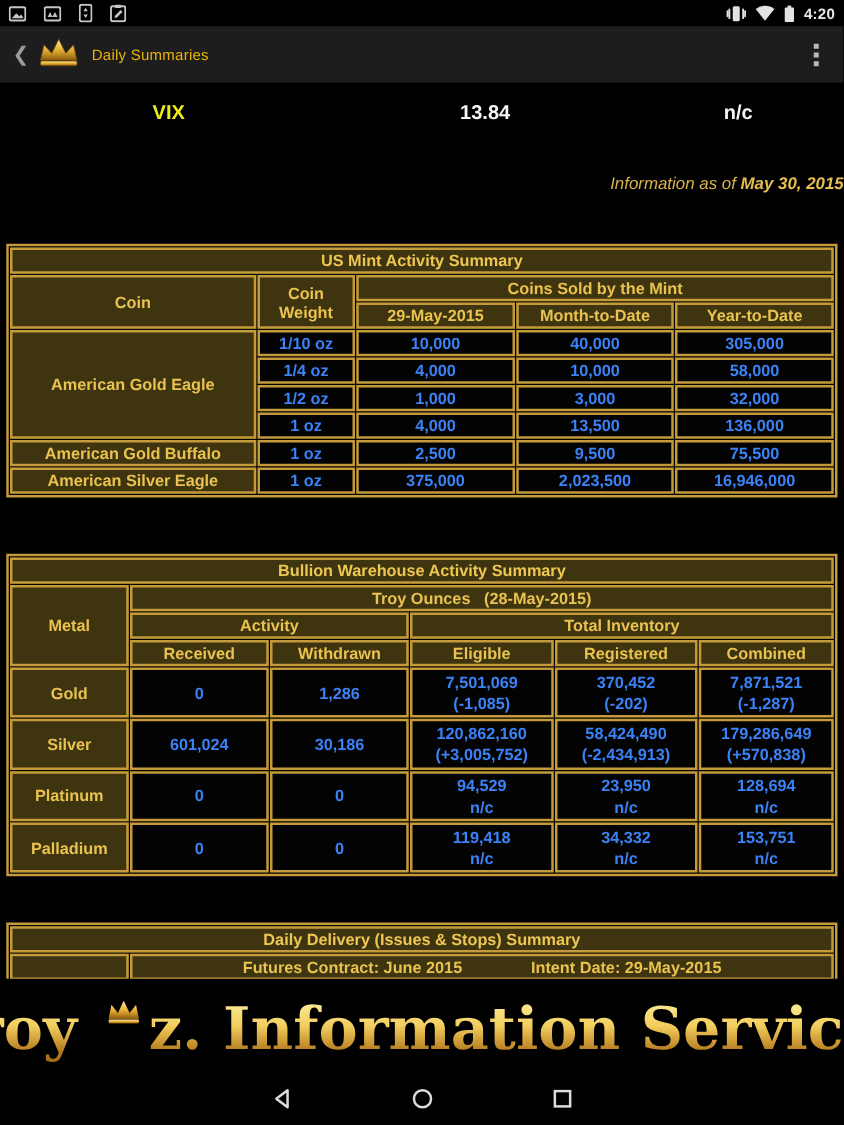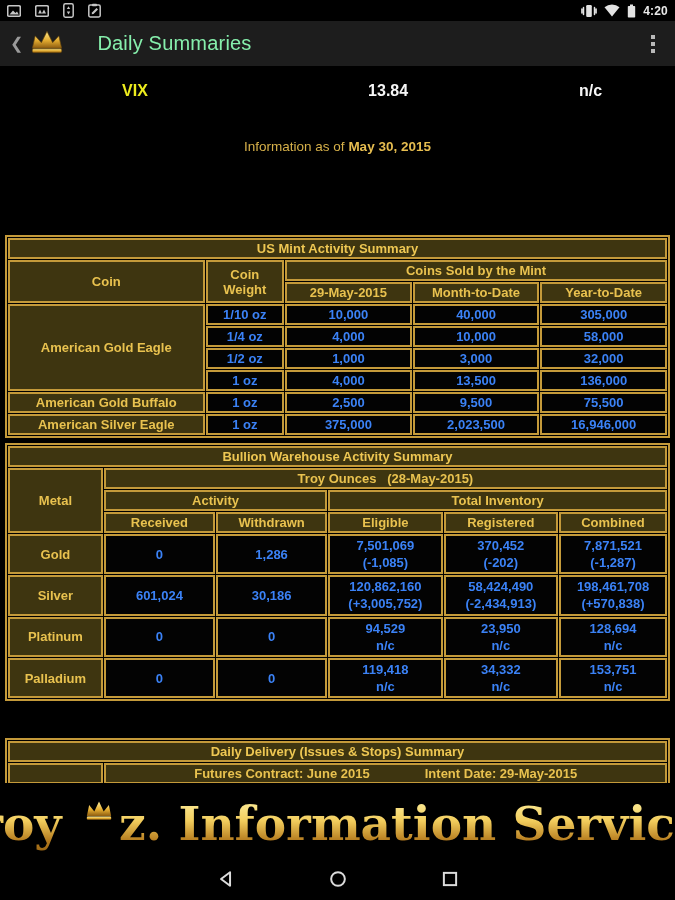--- a/index.html
+++ b/index.html
@@ -19,54 +19,54 @@
   .sb-right { margin-left:auto; display:flex; align-items:center; gap:7px; }
   .sb-time { color:#e8e8e8; font-size:12px; font-weight:bold; letter-spacing:0.2px; }
   .sb-icon svg { display:block; }
   
   .app-bar {
     position:absolute; top:21px; left:0; right:0; height:45px;
     background:#1d1d1d; display:flex; align-items:center; padding:0 10px;
   }
   .back-chevron { color:#9a9a9a; font-size:16px; margin-right:4px; cursor:pointer; }
   .appbar-crown { margin:0 8px 0 2px; }
-  .app-title { color:#86efac; font-size:20px; letter-spacing:0.2px;margin-left:24px; }
+  .app-title { color:#eab308; font-size:12px; letter-spacing:0.2px; }
   .overflow-btn { margin-left:auto; padding:6px 10px; cursor:pointer; display:flex; flex-direction:column; gap:3px; }
   .overflow-btn i { width:4px; height:4px; background:#b9b9b9; display:block; }
   
   .quote-row {
     position:absolute; top:79px; left:0; right:0; height:24px;
     display:grid; grid-template-columns:40% 35% 25%; align-items:center;
   }
   .quote-row span { text-align:center; font-weight:bold; font-size:16px; }
   .quote-symbol { color:#edec1d; }
   .quote-value, .quote-change { color:#f6f6f6; }
   
   .info-line {
-    position:absolute; top:139px; left:0; right:0; text-align:center;
-    color:#d7b14a; font-size:13.5px;
+    position:absolute; top:139px; left:0; right:0; text-align:right;
+    color:#d7b14a; font-size:13.5px;font-style:italic;
   }
   .info-line b { color:#e6bd50; }
   
   table.gold {
     position:absolute; left:5px; width:665px;
     border-collapse:separate; border-spacing:1px;
     border:2px solid #c49a3a; background:#000;
     table-layout:fixed;
   }
   table.gold td {
     border:2px solid #c49a3a; text-align:center; vertical-align:middle;
     font-weight:bold; font-size:13px; padding:1px 2px; overflow:hidden;
   }
   td.hdr  { background:#3e3510; color:#e9c24f; }
   td.cell { background:#030303; color:#3b82f6; }
   td.title-cell { background:#3e3510; color:#eec753; height:17px; font-size:13.5px; }
   .two-line span { display:block; line-height:1.32; }
   
-  .mint-table { top:195px;margin-top:40px; }
+  .mint-table { top:195px; }
   .mint-table td.cell { height:21px; }
   .warehouse-table { top:443px; }
   .warehouse-table td.cell { height:21px; }
   .warehouse-table td.big { height:40px; }
   .delivery-table { top:738px; }
   .delivery-split { display:flex; justify-content:center; gap:55px; }
   
   .footer-logo {
     position:absolute; left:0; right:0; bottom:42px; height:75px;
     background:#000; display:flex; align-items:flex-end; justify-content:center;
@@ -300,21 +300,21 @@
       <td class="cell big">30,186</td>
       <td class="cell big two-line">
             <span>120,862,160</span>
             <span>(+3,005,752)</span>
           </td>
       <td class="cell big two-line">
             <span>58,424,490</span>
             <span>(-2,434,913)</span>
           </td>
       <td class="cell big two-line">
-            <span>198,461,708</span>
+            <span>179,286,649</span>
             <span>(+570,838)</span>
           </td>
     </tr>
     <tr>
       <td class="hdr big">Platinum</td>
       <td class="cell big">0</td>
       <td class="cell big">0</td>
       <td class="cell big two-line">
             <span>94,529</span>
             <span>n/c</span>

